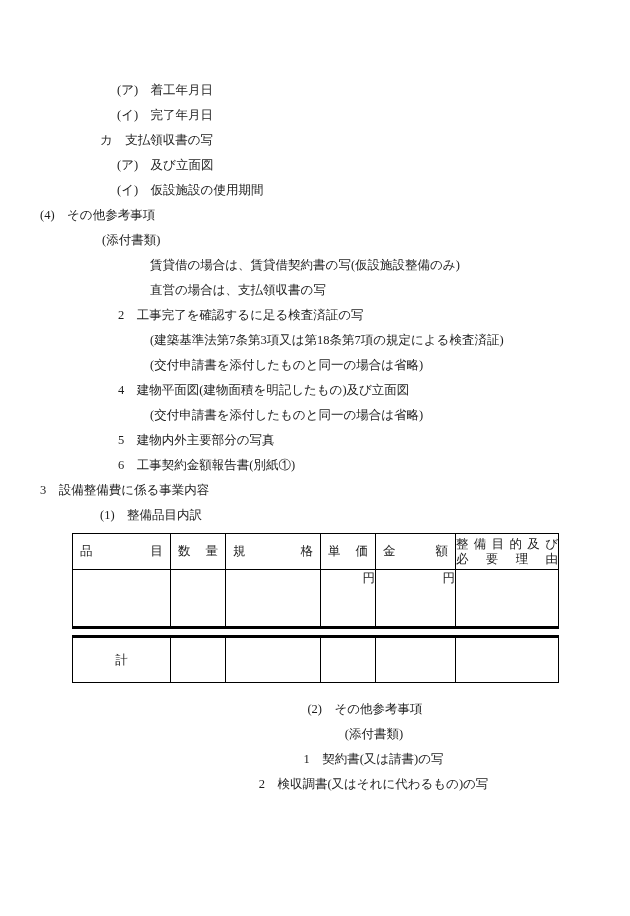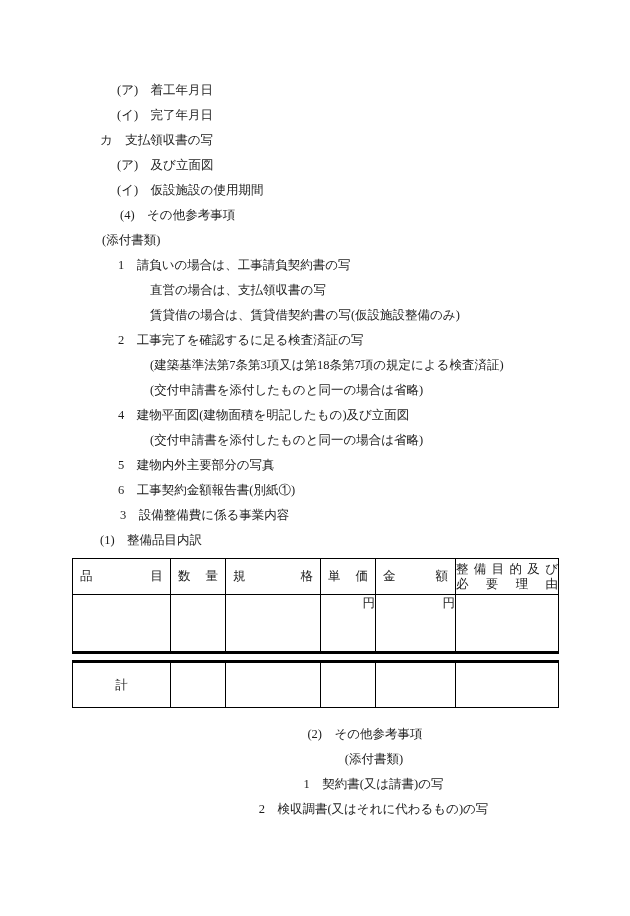--- a/index.html
+++ b/index.html
@@ -8,21 +8,21 @@
     width:630px; height:916px;
     background:#ffffff; color:#1c1c1c;
     font-family:"Liberation Serif","DejaVu Serif",serif;
     font-size:12.5px;
     position:relative; overflow:hidden;
     margin:0 auto;
   }
   .top-block { padding-top:78px; }
   .bottom-block { margin-top:14px;text-align:center; }
   .line { height:25px; line-height:25px; white-space:nowrap; }
-  .i84  { padding-left:120px; }
+  .i84  { padding-left:40px; }
   .i100 { padding-left:100px; }
   .i102 { padding-left:102px; }
   .i117 { padding-left:117px; }
   .i118 { padding-left:118px; }
   .i135 { padding-left:117px; }
   .i150 { padding-left:150px; }
 
   .table-wrap { margin:5px 0 0 72px; width:486px; }
   table.tbl { border-collapse:collapse; table-layout:fixed; width:486px; }
   .tbl th, .tbl td {
@@ -46,23 +46,22 @@
 <div class="page">
 
   <div class="top-block">
     <div class="line i117">(ア)　着工年月日</div>
     <div class="line i117">(イ)　完了年月日</div>
     <div class="line i100">カ　支払領収書の写</div>
     <div class="line i117">(ア)　及び立面図</div>
     <div class="line i117">(イ)　仮設施設の使用期間</div>
     <div class="line i84">(4)　その他参考事項</div>
     <div class="line i102">(添付書類)</div>
-    <div class="line i118">1　請負いの場合は、工事請負契約書の写</div>
+    <div class="line i150">賃貸借の場合は、賃貸借契約書の写(仮設施設整備のみ)</div>
     <div class="line i150">直営の場合は、支払領収書の写</div>
-    <div class="line i150">賃貸借の場合は、賃貸借契約書の写(仮設施設整備のみ)</div>
     <div class="line i118">2　工事完了を確認するに足る検査済証の写</div>
     <div class="line i150">(建築基準法第7条第3項又は第18条第7項の規定による検査済証)</div>
     <div class="line i150">(交付申請書を添付したものと同一の場合は省略)</div>
     <div class="line i118">4　建物平面図(建物面積を明記したもの)及び立面図</div>
     <div class="line i150">(交付申請書を添付したものと同一の場合は省略)</div>
     <div class="line i118">5　建物内外主要部分の写真</div>
     <div class="line i118">6　工事契約金額報告書(別紙①)</div>
     <div class="line i84">3　設備整備費に係る事業内容</div>
     <div class="line i100">(1)　整備品目内訳</div>
   </div>

